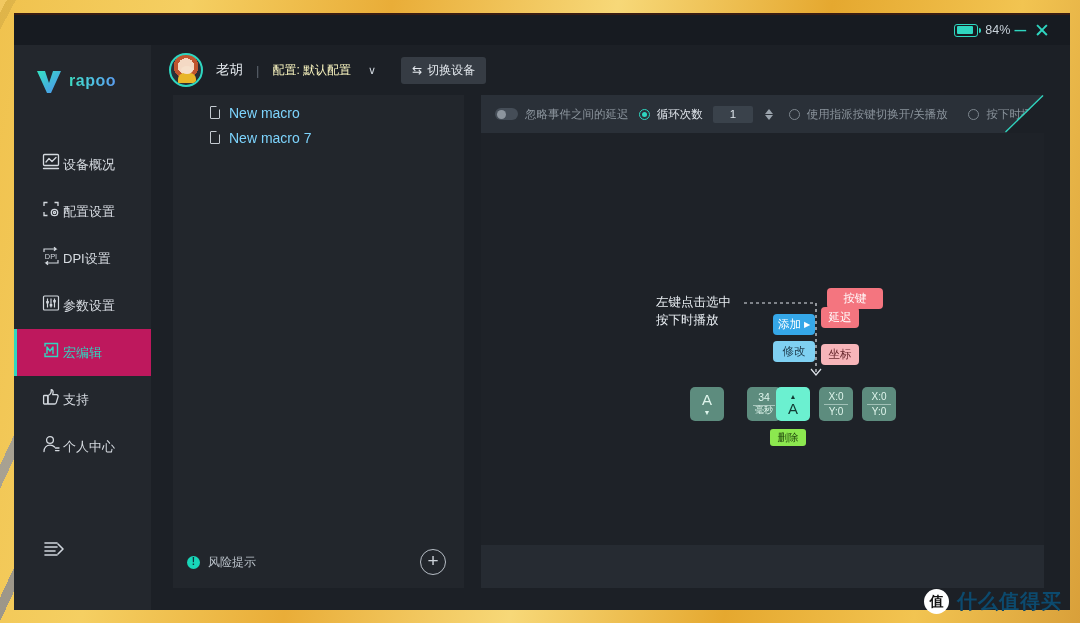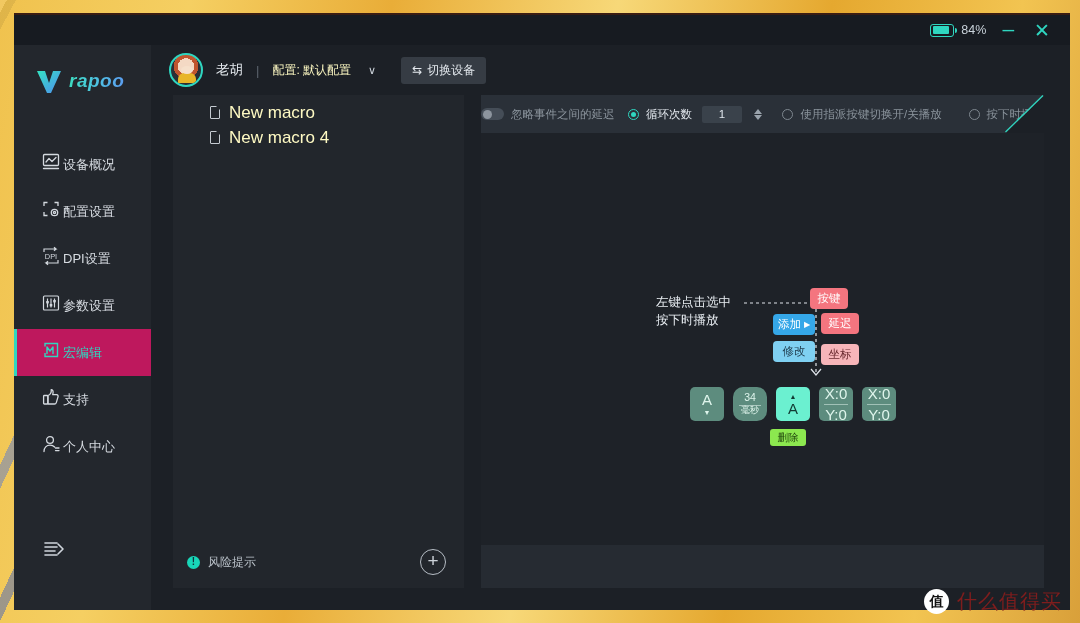--- a/index.html
+++ b/index.html
@@ -33,43 +33,43 @@
     border-top: 2px solid #3a1d13;
     overflow: hidden;
     display: flex; flex-direction: column;
   }
 
   
   #titlebar {
     height: 30px; flex: 0 0 30px;
     background: #171b21;
     display: flex; align-items: center; justify-content: flex-end;
-    padding-right: 16px; gap: 12px;
+    padding-right: 16px; 
   }
   .batt-wrap { display: flex; align-items: center; gap: 7px; }
   .batt-icon { width: 24px; height: 13px; border: 1.6px solid #2fd6c0; border-radius: 3px; position: relative; padding: 1.5px; }
   .batt-icon:after { content:""; position:absolute; right:-4px; top:3.5px; width:2.5px; height:5px; background:#2fd6c0; border-radius:0 2px 2px 0; }
   .batt-fill { height: 100%; width: 84%; background: #2fd6c0; border-radius: 1px; }
   .batt-pct { color: #c9d2da; font-size: 12.5px; }
   .winbtn { color: #2fd6c0; font-size: 19px; line-height: 1; cursor: default; padding: 0 4px; font-weight: 300; }
   .winbtn.min { font-size: 21px; position: relative; top: -2px; }
 
   
   #shell { flex: 1; display: flex; min-height: 0; }
 
   
   #sidebar {
     width: 137px; flex: 0 0 137px; background: #23272d;
     display: flex; flex-direction: column; position: relative;
   }
   #logo { height: 72px; display: flex; align-items: center; padding-left: 22px; gap: 7px; }
   .logo-v { width: 26px; height: 25px; }
-  .logo-txt { font-size: 19px; letter-spacing: .5px; font-weight: 600;
+  .logo-txt { font-size: 16px; letter-spacing: .5px; font-weight: 600;
     background: linear-gradient(90deg,#3ddcc0 0%, #4cc6e0 45%, #5b9df0 100%);
-    -webkit-background-clip: text; background-clip: text; color: transparent; font-style: italic; }
+    -webkit-background-clip: text; background-clip: text; color: transparent; }
 
   #nav { margin-top: 24px; }
   .nav-item {
     height: 47px; display: flex; align-items: center; padding-left: 24px;
     color: #d6dbe1; font-size: 13px; position: relative; cursor: default;
   }
   .nav-item .ico { width: 25px; height: 25px; display: flex; justify-content: center; }
   .nav-item.active { background: #be185d; color: #2fd6c0; }
   .nav-item.active:before { content: ""; position: absolute; left: 0; top: 0; bottom: 0; width: 2.5px; background: #2fd6c0; }
   .nav-item.active .ico svg { stroke: #2fd6c0; }
@@ -103,21 +103,21 @@
   }
 
   
   #macro-panel {
     width: 291px; flex: 0 0 291px; margin-top: 50px; margin-left: 22px; margin-bottom: 22px;
     background: #22262c; display: flex; flex-direction: column; position: relative;
   }
   #macro-list { flex: 1; padding-top: 5px; overflow: hidden; }
   .macro-item {
     height: 25px; display: flex; align-items: center; gap: 9px; padding-left: 37px;
-    color: #fef9c3; font-size: 17px; cursor: default;
+    color: #7dd3fc; font-size: 14px; cursor: default;
   }
   .macro-item.sel { background: #2b3037; }
   .file-ico { width: 10px; height: 13px; border: 1.2px solid #c5cbd2; border-radius: 1px; position: relative; }
   .file-ico:after { content:""; position:absolute; right:-1px; top:-1px; border-left:4px solid transparent; border-top:4px solid #22262c; }
 
   #macro-foot { height: 52px; display: flex; align-items: center; padding: 0 18px 0 14px; justify-content: space-between; }
   .risk { display: flex; align-items: center; gap: 8px; color: #b9c0c8; font-size: 12px; }
   .risk-ico { width: 13px; height: 13px; border-radius: 50%; background: #18d6b8; color: #11323a; font-size: 10px; font-weight: bold;
                display: flex; align-items: center; justify-content: center; line-height: 1; }
   #add-btn { width: 26px; height: 26px; border-radius: 50%; border: 1.4px solid #b6bdc5; color: #ccd2d9;
@@ -125,21 +125,21 @@
 
   
   #editor {
     flex: 1; margin-top: 50px; margin-right: 26px; margin-left: 17px; margin-bottom: 22px;
     display: flex; flex-direction: column; min-width: 0; position: relative;
   }
 
   
   #opts {
     height: 38px; flex: 0 0 38px; background: #2a3038; position: relative;
-    display: flex; align-items: center; gap: 0;
+    display: flex; align-items: center; padding-left: 14px; gap: 0;
     clip-path: polygon(0 0, 100% 0, calc(100% - 38px) 100%, 0 100%);
   }
   #opts-edge { position: absolute; right: 0; top: 0; height: 38px; width: 42px; pointer-events: none; }
   .opt { display: flex; align-items: center; gap: 7px; color: #8b949d; font-size: 11.5px; white-space: nowrap; }
   .toggle { width: 23px; height: 12px; border-radius: 7px; background: #454d57; position: relative; }
   .toggle:after { content:""; position:absolute; left:1.5px; top:1.5px; width:9px; height:9px; border-radius:50%; background:#8d959e; }
   .radio { width: 11px; height: 11px; border-radius: 50%; border: 1.4px solid #7e878f; }
   .radio.on { border-color: #2fd6c0; position: relative; }
   .radio.on:after { content:""; position:absolute; left:2px; top:2px; width:5px; height:5px; border-radius:50%; background:#2fd6c0; }
   .opt.on { color: #e5eaf0; }
@@ -158,58 +158,58 @@
   
   #stage { position: absolute; left: 175px; top: 150px; width: 430px; height: 185px; }
   .hint { position: absolute; left: 0; top: 10px; color: #e8edf2; font-size: 12.5px; line-height: 1.45; white-space: nowrap; }
 
   .act {
     position: absolute; border-radius: 4px; font-size: 11.5px;
     display: flex; align-items: center; justify-content: center; cursor: default;
   }
   .act.add   { left: 117px; top: 31px;  width: 42px; height: 21px; background: #35a7e8; color: #fff; }
   .act.edit  { left: 117px; top: 58px;  width: 42px; height: 21px; background: #7fd0f2; color: #1f3b4d; }
-  .act.key   { left: 154px; top: 5px;   width: 38px; height: 21px; background: #f4757f; color: #fff; }
-  .act.delay { left: 165px; top: 30px;  width: 38px; height: 21px; background: #f4757f; color: #fff; }
+  .act.key   { left: 171px; top: 5px;   width: 56px; height: 21px; background: #f4757f; color: #fff; }
+  .act.delay { left: 165px; top: 24px;  width: 38px; height: 21px; background: #f4757f; color: #fff; }
   .act.coord { left: 165px; top: 61px;  width: 38px; height: 21px; background: #f7b5b9; color: #6b2b30; }
   .act .tri { margin-left: 3px; font-size: 8px; }
 
   .card {
     position: absolute; top: 104px; width: 34px; height: 34px; border-radius: 5px;
     background: #5d8c7e; color: #dff5ec; display: flex; flex-direction: column;
     align-items: center; justify-content: center; cursor: default;
   }
   .card.c1 { left: 34px; }
-  .card.c2 { left: 77px; border-radius: 10px; }
+  .card.c2 { left: 91px; }
   .card.c3 { left: 120px; background: #6bf0d0; color: #123b33; }
   .card.c4 { left: 163px; }
   .card.c5 { left: 206px; }
   .card .big { font-size: 15px; line-height: 1; }
   .card .arr { font-size: 7px; line-height: 1; margin-top: 2px; }
   .card .arrup { font-size: 7px; line-height: 1; margin-bottom: 1px; }
   .card .num { font-size: 10.5px; line-height: 1.1; }
   .card .unit { font-size: 9px; line-height: 1.1; padding-top: 0; border-top: 1px solid rgba(230,245,240,.55); margin-top: 2px; width: 22px; text-align: center; }
-  .card .xy { font-size: 15px; line-height: 1.15; }
+  .card .xy { font-size: 10px; line-height: 1.15; }
   .card .xy.b { padding-top: 1px; border-top: 1px solid rgba(230,245,240,.5); margin-top: 2px; width: 24px; text-align: center; }
 
   .del {
     position: absolute; left: 114px; top: 146px; width: 36px; height: 17px; border-radius: 3px;
     background: #8ce84f; color: #24490f; font-size: 10.5px;
     display: flex; align-items: center; justify-content: center; cursor: default;
   }
 
   #connector { position: absolute; left: 0; top: 0; width: 430px; height: 185px; pointer-events: none; }
 
   
   #wm {
     position: absolute; right: 18px; bottom: 8px; display: flex; align-items: center; gap: 8px; z-index: 9;
   }
   #wm .circ { width: 25px; height: 25px; border-radius: 50%; background: #fff; color: #111;
               display: flex; align-items: center; justify-content: center; font-size: 14px; font-weight: bold; }
-  #wm .txt { color: #7f1d1d; font-size: 20px; font-weight: normal; letter-spacing: 1px; }
+  #wm .txt { color: #0c4a6e; font-size: 20px; font-weight: bold; letter-spacing: 1px; }
 </style>
 </head>
 <body>
 
 <div id="bg"></div>
 
 <div id="window">
 
   <div id="titlebar">
     <div class="batt-wrap">
@@ -349,21 +349,21 @@
       </div>
 
       <div id="macro-panel">
         <div id="macro-list">
           <div class="macro-item">
             <span class="file-ico"></span>
             <span>New macro</span>
           </div>
           <div class="macro-item">
             <span class="file-ico"></span>
-            <span>New macro 4</span>
+            <span>New macro 7</span>
           </div>
         </div>
         <div id="macro-foot">
           <div class="risk">
             <span class="risk-ico">!</span>
             <span>风险提示</span>
           </div>
           <div id="add-btn">+</div>
         </div>
       </div>

